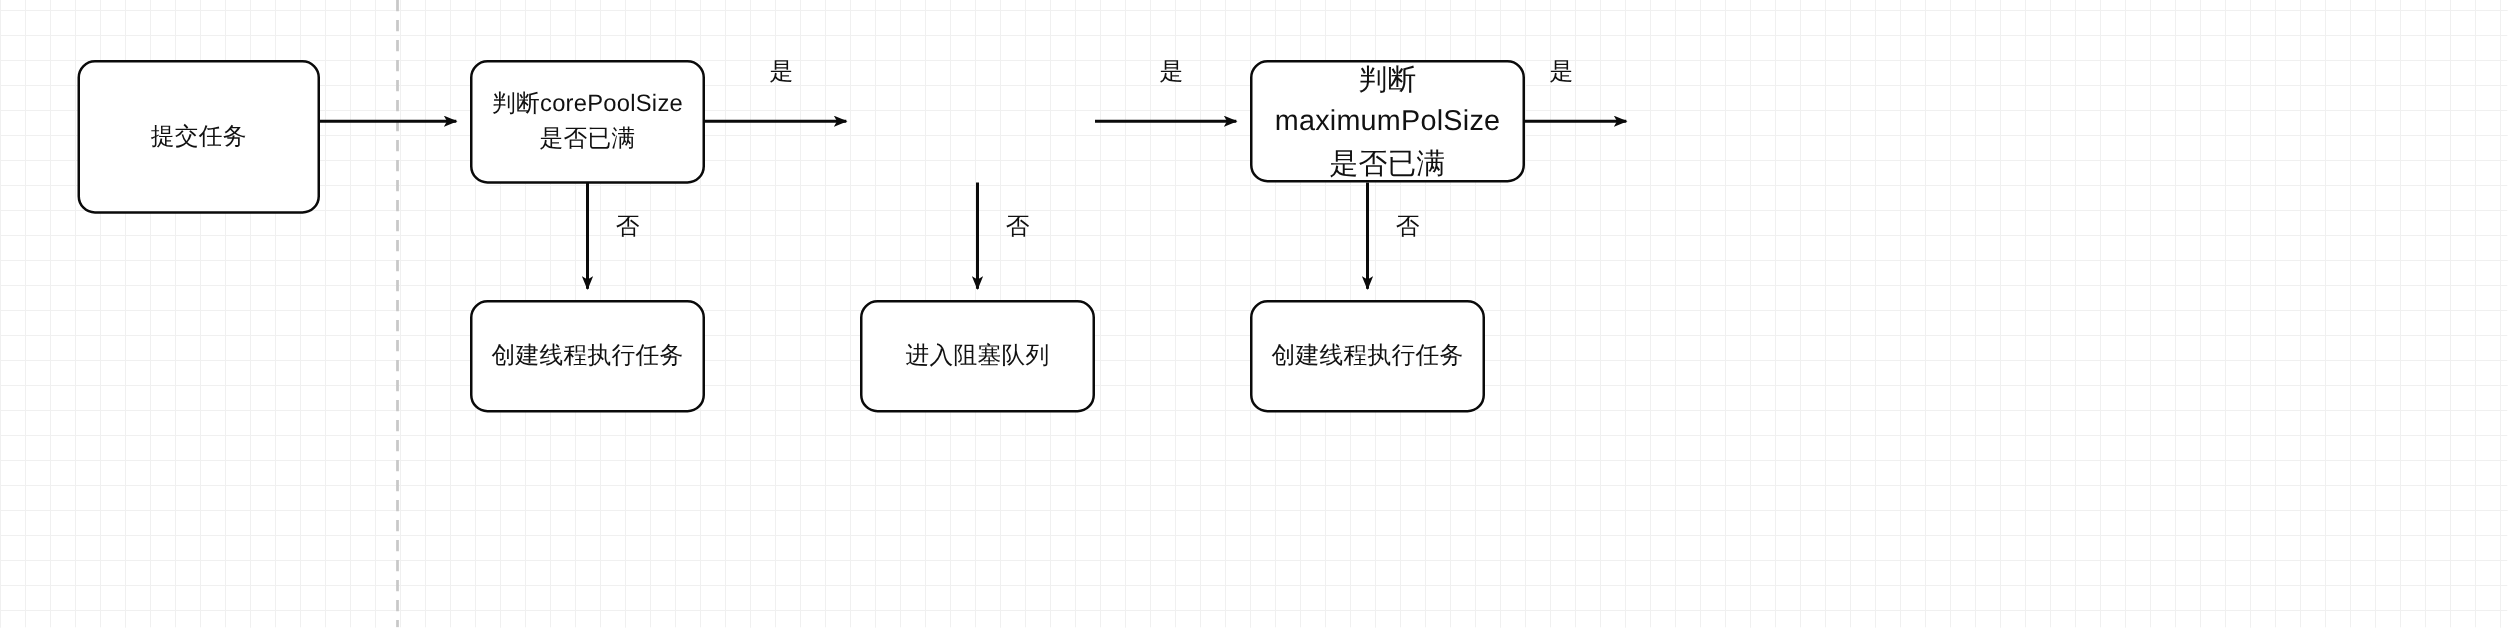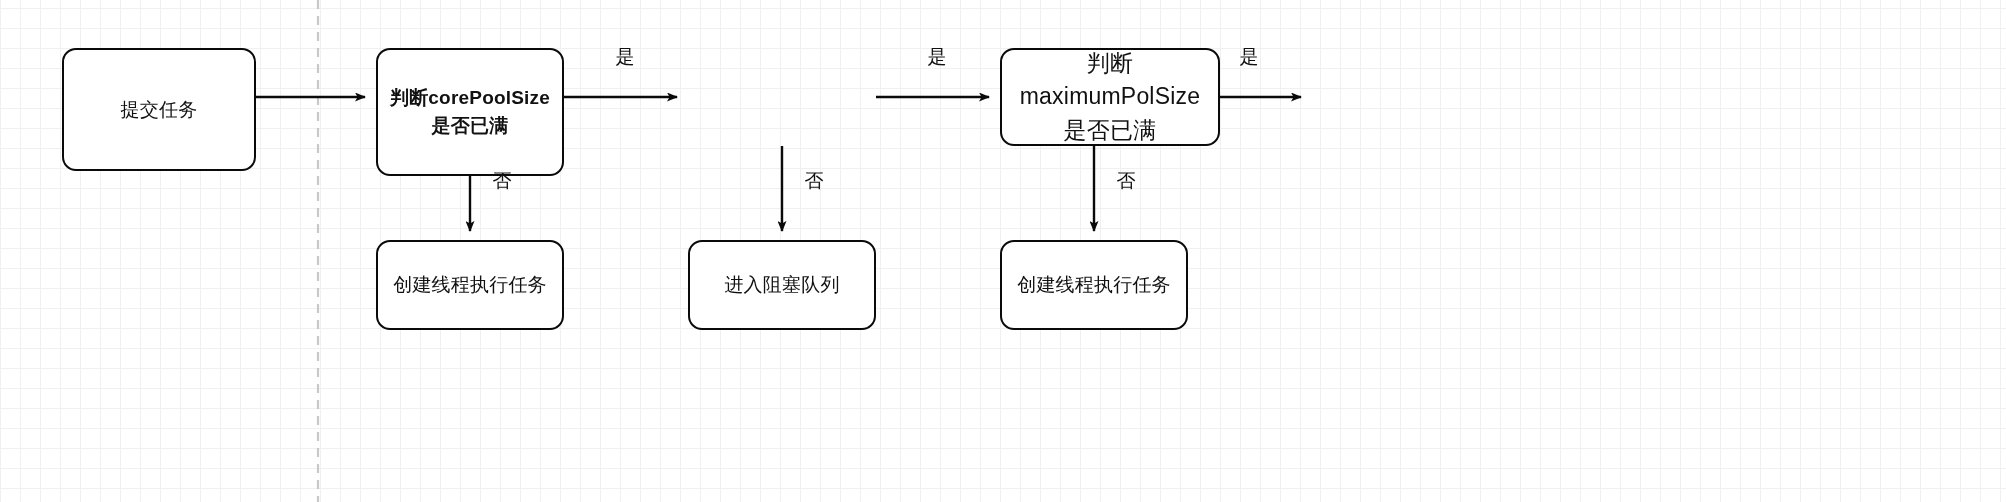--- a/index.html
+++ b/index.html
@@ -90,21 +90,21 @@
     <line x1="876" y1="97" x2="989" y2="97" stroke="#0a0a0a" stroke-width="2.4" marker-end="url(#arrowhead)"></line>
     <line x1="1188" y1="97" x2="1301" y2="97" stroke="#0a0a0a" stroke-width="2.4" marker-end="url(#arrowhead)"></line>
 
     <line x1="470" y1="146" x2="470" y2="231" stroke="#0a0a0a" stroke-width="2.4" marker-end="url(#arrowhead)"></line>
     <line x1="782" y1="146" x2="782" y2="231" stroke="#0a0a0a" stroke-width="2.4" marker-end="url(#arrowhead)"></line>
     <line x1="1094" y1="146" x2="1094" y2="231" stroke="#0a0a0a" stroke-width="2.4" marker-end="url(#arrowhead)"></line>
   </svg>
 
   <div class="node" style="left:62px; top:48px; width:194px; height:123px;">提交任务</div>
 
-  <div class="node" style="left:376px; top:48px; width:188px; height:128px;font-weight:bold;">判断corePoolSize
+  <div class="node" style="left:376px; top:48px; width:188px; height:99px;">判断corePoolSize
 是否已满</div>
 
 
   <div class="node" style="left:1000px; top:48px; width:220px; height:98px; font-size:23px;">判断maximumPolSize
 是否已满</div>
 
 
   <div class="node" style="left:376px; top:240px; width:188px; height:90px;">创建线程执行任务</div>
 
   <div class="node" style="left:688px; top:240px; width:188px; height:90px;text-align:center;">进入阻塞队列</div>

